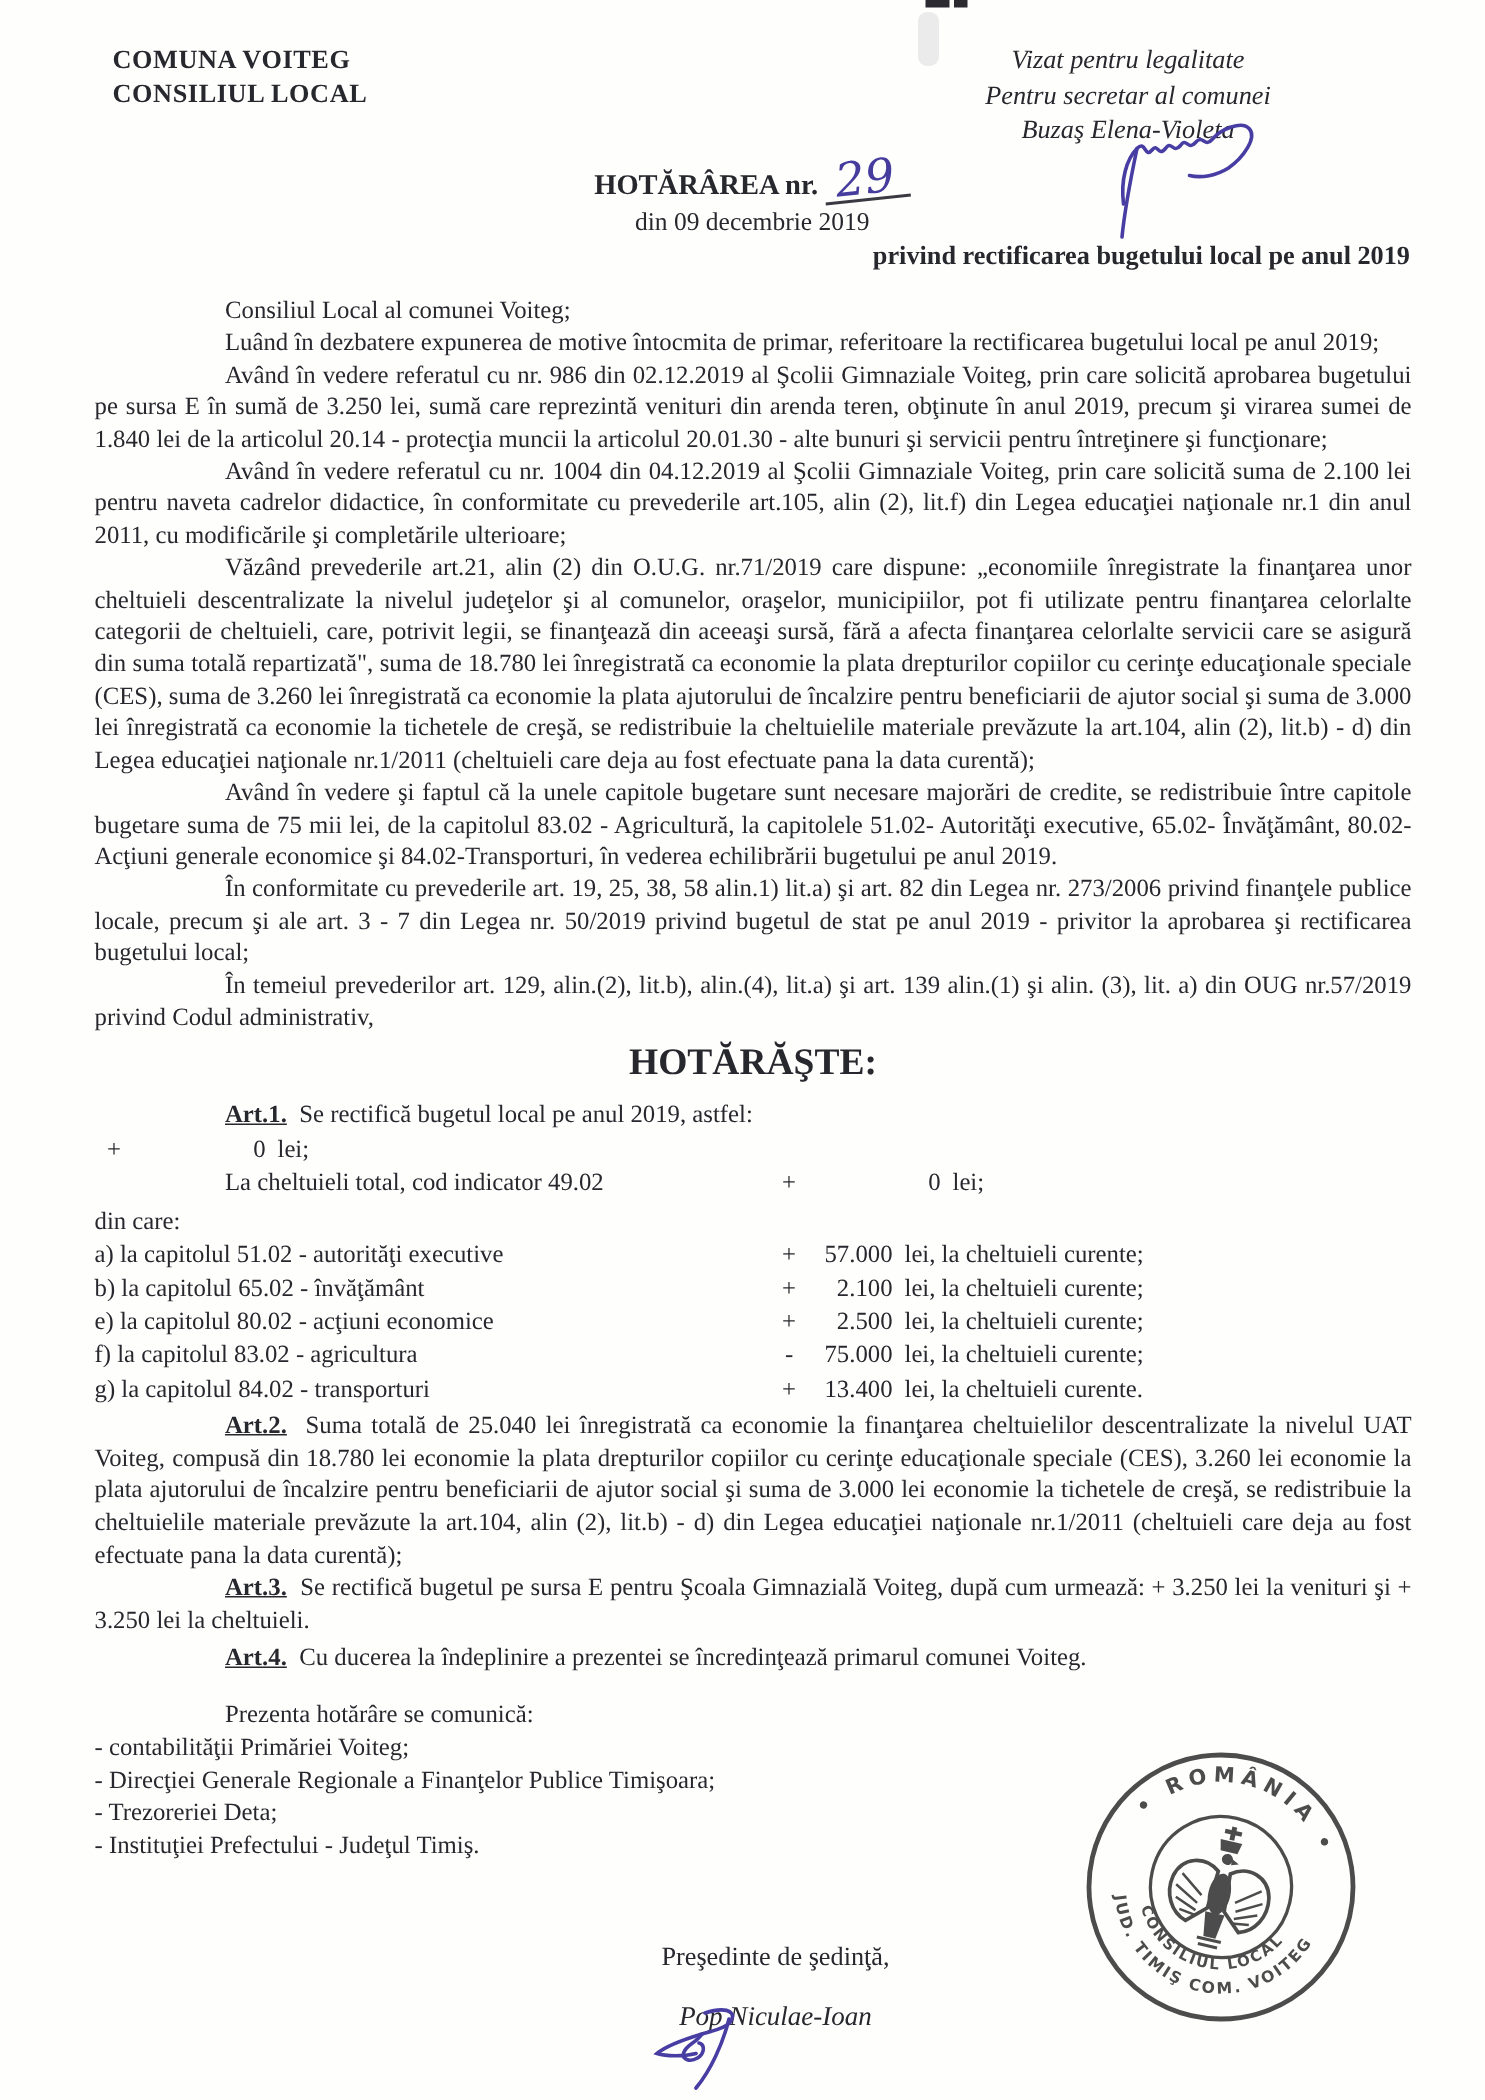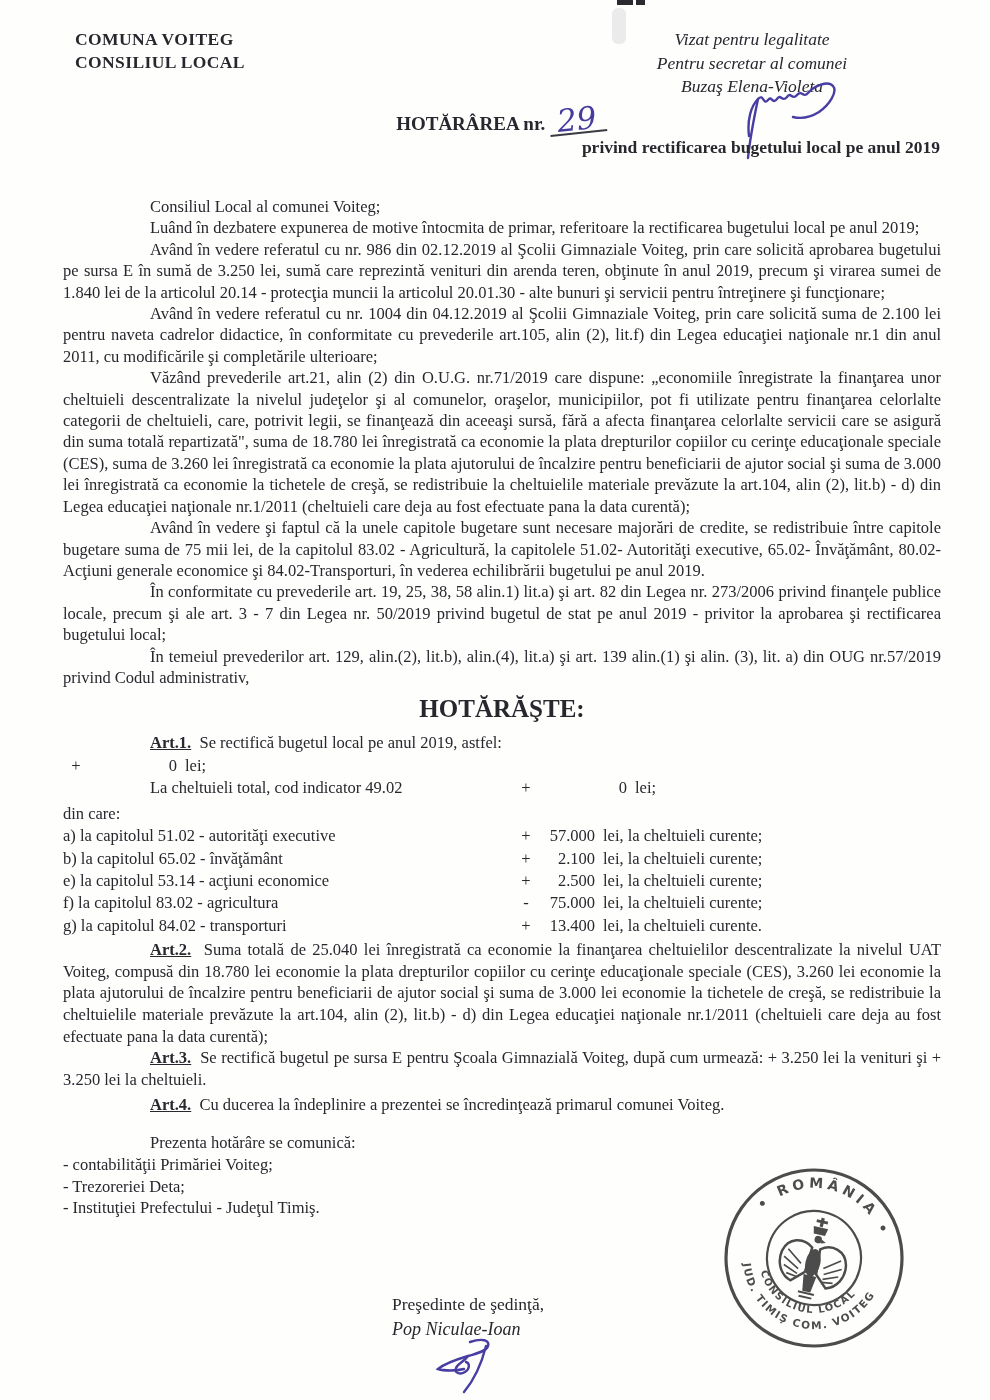--- a/index.html
+++ b/index.html
@@ -54,23 +54,23 @@
   .brow .sgn{width:26px;text-align:center;}
   .brow .amt{width:56px;text-align:right;}
   .brow.wide .amt{width:88px;}
   .brow .sfx{margin-left:8px;}
   .dincare{line-height:22.4px;margin-top:3px;}
 
   .comm-intro{margin:16px 0 0;text-indent:87px;line-height:21.8px;}
   .comm-item{line-height:21.8px;}
 
   
-  .footer{position:absolute;left:392px;top:1294px;width:250px;text-align:left;}
+  .footer{position:absolute;left:392px;top:1294px;width:250px;text-align:center;}
   .f-role{font-size:17.5px;}
-  .f-name{font-size:18px;font-style:italic;margin-top:4px;}
+  .f-name{font-size:18px;font-style:italic;margin-top:19px;}
   .sig-bottom{position:absolute;left:430px;top:1332px;}
 
   
   .stamp{position:absolute;left:716px;top:1160px;width:196px;height:196px;transform:rotate(13deg);opacity:.92;}
   .stamp text{font-family:"DejaVu Sans","Liberation Sans",sans-serif;font-weight:bold;fill:#3d3d3d;}
   .st-top{font-size:14px;letter-spacing:4px;}
   .st-b1{font-size:10.5px;letter-spacing:1.6px;}
   .st-b2{font-size:10px;letter-spacing:1.4px;}
 </style>
 </head>
@@ -96,20 +96,21 @@
     <g fill="none" stroke="#473da2" stroke-width="2.4" stroke-linecap="round">
       <path d="M14,64 C12,48 16,34 23,27 C29,21 28,34 33,28 C37,23 37,33 42,27 C46,21 47,31 52,25 C56,19 57,29 62,23 C67,17 68,27 73,21 C79,14 93,8 98,14 C103,20 94,33 84,40 C76,45 66,47 58,45"></path>
       <path d="M23,27 C19,46 15,66 13,86"></path>
     </g>
   </svg>
 
   <div class="title-block">
     <div class="t-line1">
       <span>HOTĂRÂREA nr.</span><span class="t-number">29</span>
     </div>
+    <div class="t-date">din 09 decembrie 2019</div>
     <div class="t-subject">privind rectificarea bugetului local pe anul 2019</div>
   </div>
 
   <div class="body">
 
       <p class="recital">Consiliul Local al comunei Voiteg;</p>
 
       <p class="recital">Luând în dezbatere expunerea de motive întocmita de primar, referitoare la rectificarea bugetului local pe anul 2019;</p>
 
       <p class="recital">Având în vedere referatul cu nr. 986 din 02.12.2019 al Şcolii Gimnaziale Voiteg, prin care solicită aprobarea bugetului pe sursa E în sumă de 3.250 lei, sumă care reprezintă venituri din arenda teren, obţinute în anul 2019, precum şi virarea sumei de 1.840 lei de la articolul 20.14 - protecţia muncii la articolul 20.01.30 - alte bunuri şi servicii pentru întreţinere şi funcţionare;</p>
@@ -153,21 +154,21 @@
         </div>
 
         <div class="brow">
           <span class="lbl">b) la capitolul 65.02 - învăţământ</span>
           <span class="sgn">+</span>
           <span class="amt">2.100</span>
           <span class="sfx">lei, la cheltuieli curente;</span>
         </div>
 
         <div class="brow">
-          <span class="lbl">e) la capitolul 53.14 - acţiuni economice</span>
+          <span class="lbl">e) la capitolul 80.02 - acţiuni economice</span>
           <span class="sgn">+</span>
           <span class="amt">2.500</span>
           <span class="sfx">lei, la cheltuieli curente;</span>
         </div>
 
         <div class="brow">
           <span class="lbl">f) la capitolul 83.02 - agricultura</span>
           <span class="sgn">-</span>
           <span class="amt">75.000</span>
           <span class="sfx">lei, la cheltuieli curente;</span>
@@ -186,20 +187,21 @@
 
       <p class="article"><span class="art-label">Art.3.</span>&nbsp; <span>Se rectifică bugetul pe sursa E pentru Şcoala Gimnazială Voiteg, după cum urmează: + 3.250 lei la venituri şi + 3.250 lei la cheltuieli.</span></p>
 
     <p class="article sp"><span class="art-label">Art.4.</span>&nbsp; <span>Cu ducerea la îndeplinire a prezentei se încredinţează primarul comunei Voiteg.</span></p>
 
     <p class="comm-intro">Prezenta hotărâre se comunică:</p>
 
 
       <div class="comm-item">- contabilităţii Primăriei Voiteg;</div>
 
+      <div class="comm-item">- Direcţiei Generale Regionale a Finanţelor Publice Timişoara;</div>
 
       <div class="comm-item">- Trezoreriei Deta;</div>
 
       <div class="comm-item">- Instituţiei Prefectului - Judeţul Timiş.</div>
 
   </div>
 
   <div class="footer">
     <div class="f-role">Preşedinte de şedinţă,</div>
     <div class="f-name">Pop Niculae-Ioan</div>

